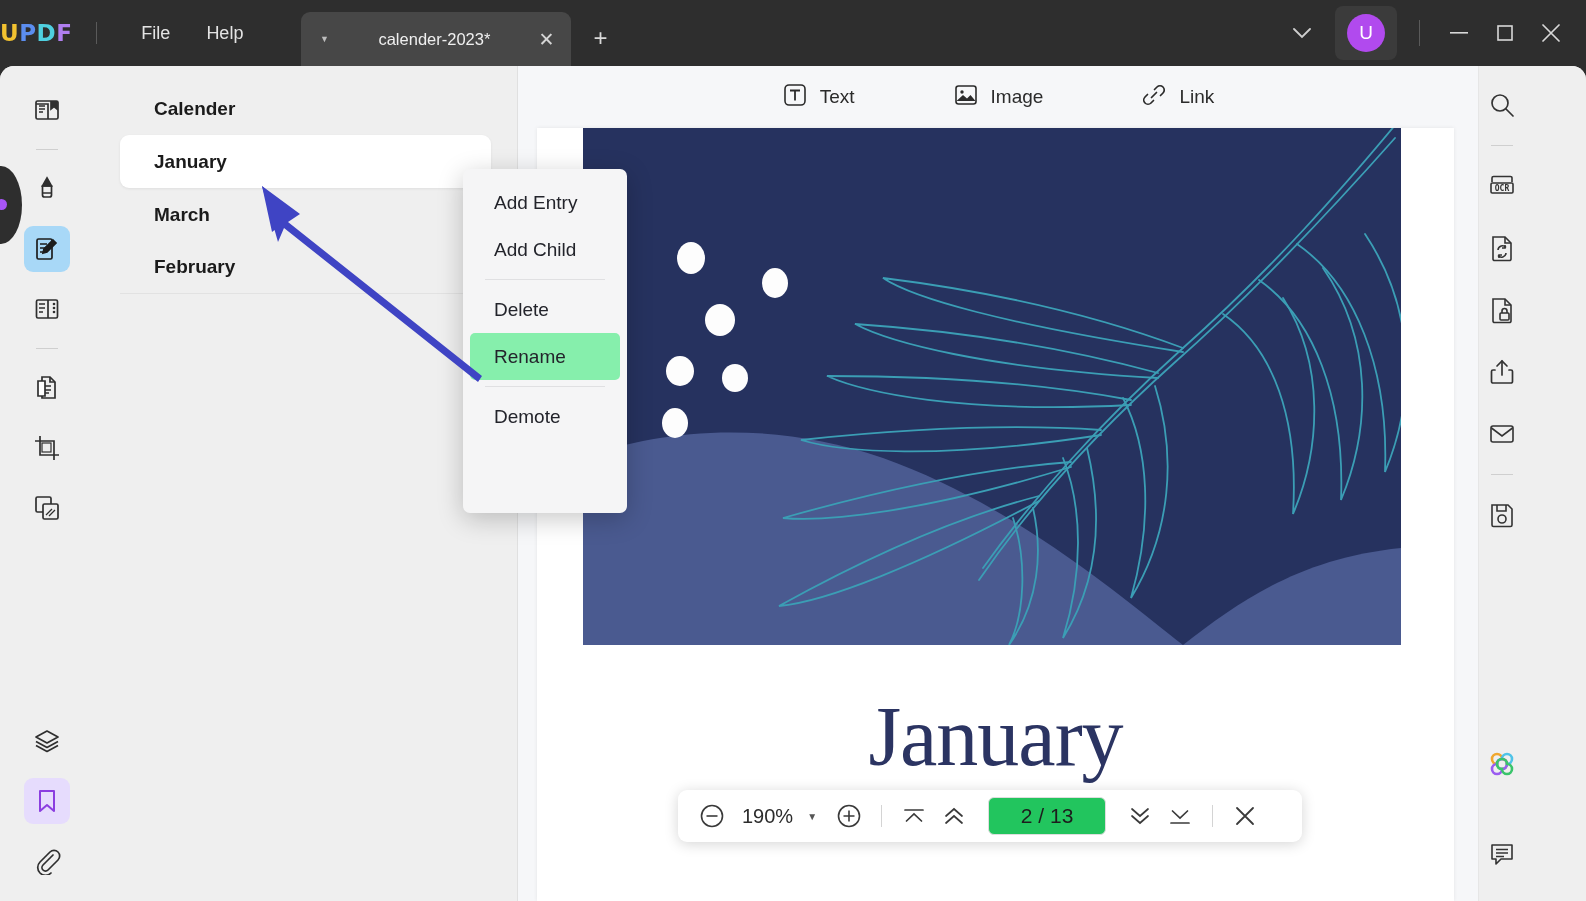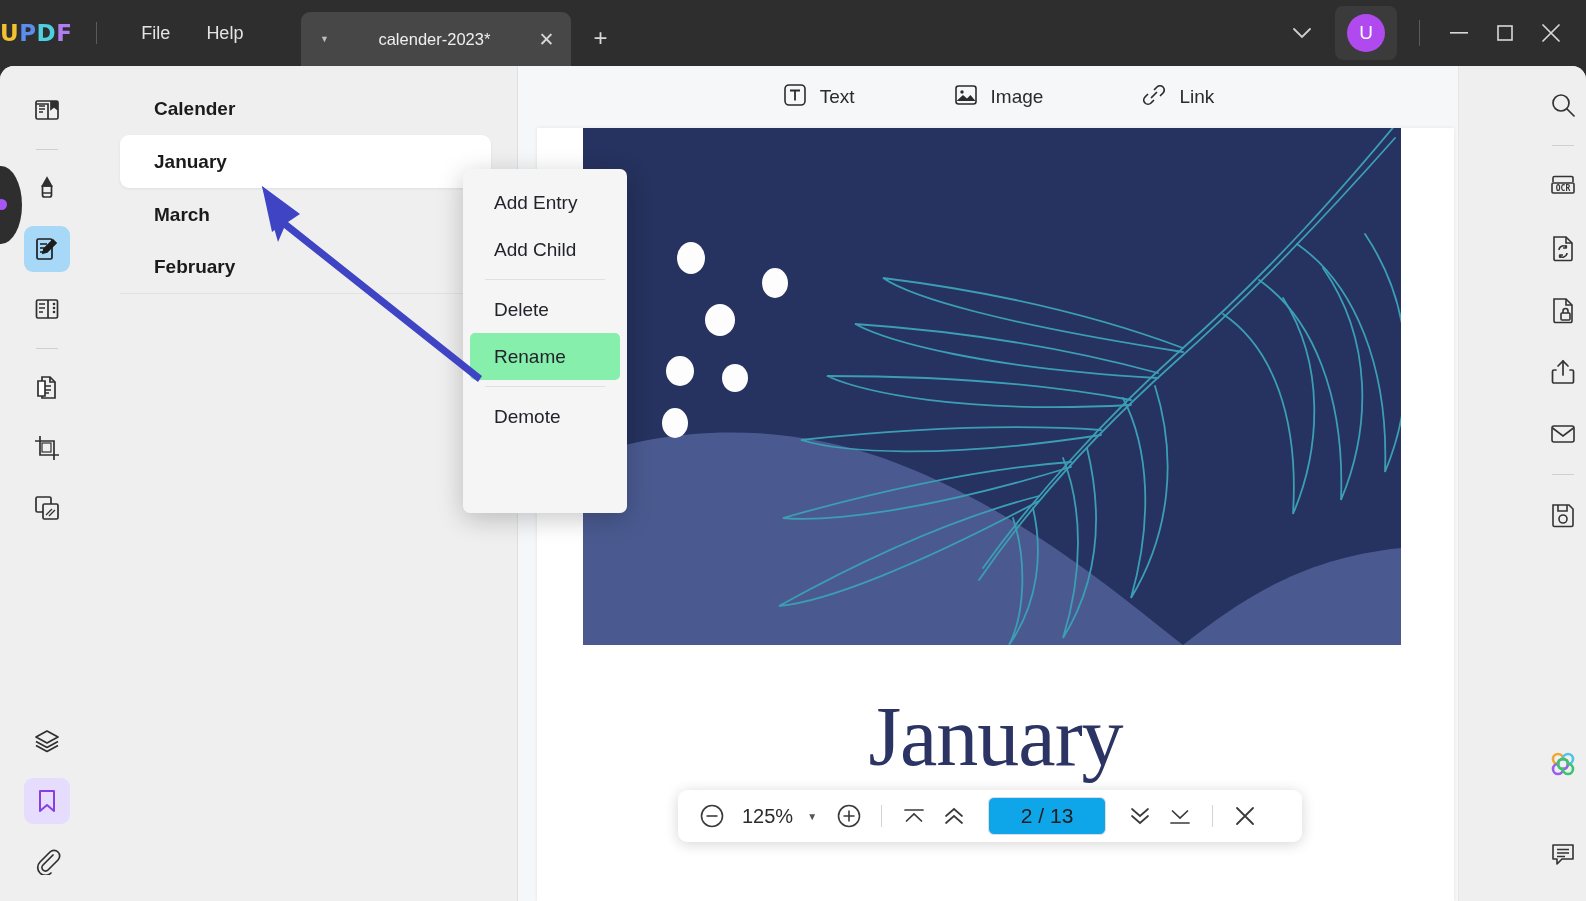--- a/index.html
+++ b/index.html
@@ -143,22 +143,22 @@
     display: flex; align-items: flex-end;
   }
   .daycell {
     flex: 1; text-align: center; font-family: "Liberation Serif", serif;
     font-size: 27px; font-weight: bold; color: #2b3462; padding-bottom: 17px;
   }
   .daycell.sun { color: #9e1b1b; }
 
   
   .rrail {
-    position: absolute; right: 0; top: 0; width: 128px; height: 835px;
-    background: #efefef; display: flex; flex-direction: column; align-items: flex-end;
+    position: absolute; right: 0; top: 0; width: 108px; height: 835px;
+    background: #efefef; display: flex; flex-direction: column; align-items: flex-start;
     border-left: 1px solid #e6e6e6;
   }
   .rrail-top { padding-top: 8px; display: flex; flex-direction: column; align-items: center; }
   .rrail-bot { position: absolute; bottom: 16px; display: flex; flex-direction: column; align-items: center; }
   .rtool {
     width: 46px; height: 46px; border-radius: 9px; margin: 8px 0;
     display: flex; align-items: center; justify-content: center; cursor: pointer; color: #333;
   }
 
   
@@ -189,21 +189,21 @@
   .zb-icon {
     width: 40px; height: 40px; display: flex; align-items: center; justify-content: center;
     color: #3a3a3a; cursor: pointer;
   }
   .zb-pct { font-size: 20px; color: #2c2c2c; padding: 0 10px; min-width: 62px; text-align: center; }
   .zb-caret { color: #555; font-size: 10px; padding: 0 12px 0 4px; cursor: pointer; }
   .zb-div { width: 1px; height: 22px; background: #d4d4d4; margin: 0 12px; }
   .pagebox {
     border: 1px solid #dedede; border-radius: 6px; height: 38px; min-width: 118px;
     display: flex; align-items: center; justify-content: center;
-    font-size: 21px; color: #1d1d1d; margin: 0 14px; cursor: text; background:#0ea5e9;
+    font-size: 21px; color: #1d1d1d; margin: 0 14px; cursor: text; background:#22c55e;
   }
 </style>
 </head>
 <body>
 
 <div id="app">
 
   <div class="titlebar">
     <div class="logo">
       <span style="color:#f2c230">U</span><span style="color:#5b8def">P</span><span style="color:#4fd0e0">D</span><span style="color:#b07ef0">F</span>
@@ -523,21 +523,21 @@
     </g>
   </svg>
 
   <div class="zoombar">
     <div class="zb-icon">
       <svg width="28" height="28" viewBox="0 0 28 28" fill="none" stroke="#3a3a3a" stroke-width="1.6">
         <circle cx="14" cy="14" r="10.5"></circle>
           <path d="M8.5 14 h11"></path>
       </svg>
     </div>
-    <div class="zb-pct">125%</div>
+    <div class="zb-pct">190%</div>
     <div class="zb-caret">▼</div>
     <div class="zb-icon">
       <svg width="28" height="28" viewBox="0 0 28 28" fill="none" stroke="#3a3a3a" stroke-width="1.6">
         <circle cx="14" cy="14" r="10.5"></circle>
           <path d="M8.5 14 h11 M14 8.5 v11"></path>
       </svg>
     </div>
     <div class="zb-div"></div>
     <div class="zb-icon">
       <svg width="26" height="26" viewBox="0 0 26 26" fill="none" stroke="#3a3a3a" stroke-width="1.7" stroke-linecap="round">

